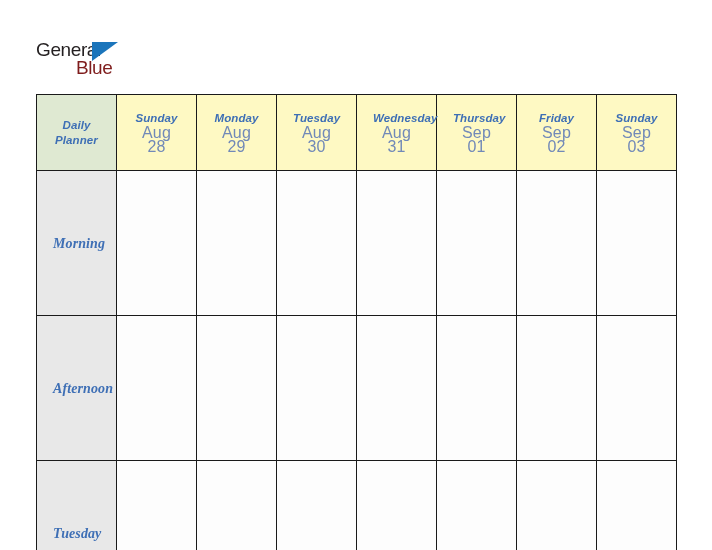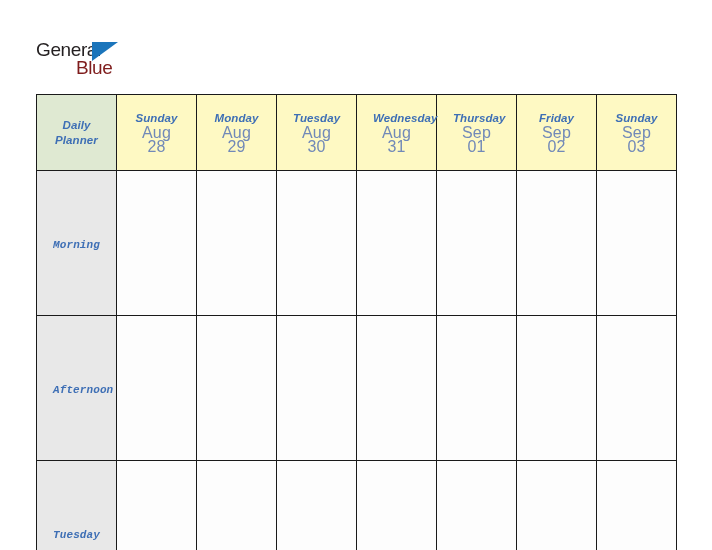--- a/index.html
+++ b/index.html
@@ -153,22 +153,22 @@
     letter-spacing: 0.1px;
   }
 
   
   tr.body-row { height: 112px; }
   td.row-label {
     background: #e8e8e8;
     height: 112px;
   }
   .row-label-text {
-    font-family: Liberation Mono, monospace;
-    font-size: 11px;
+    font-family: Liberation Serif, serif;
+    font-size: 14px;
     font-weight: bold;
     font-style: italic;
     color: #3e6fb5;
     letter-spacing: 0.1px;
   }
   td.day-cell {
     background: #fdfdfd;
     height: 112px;
   }
 </style>

